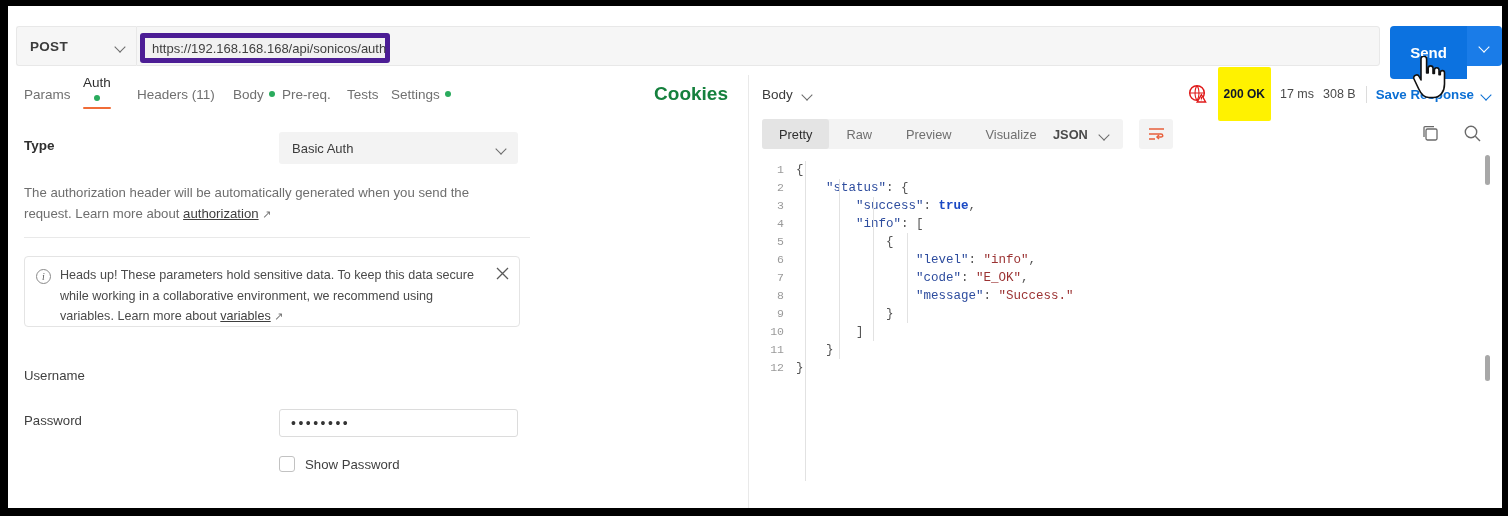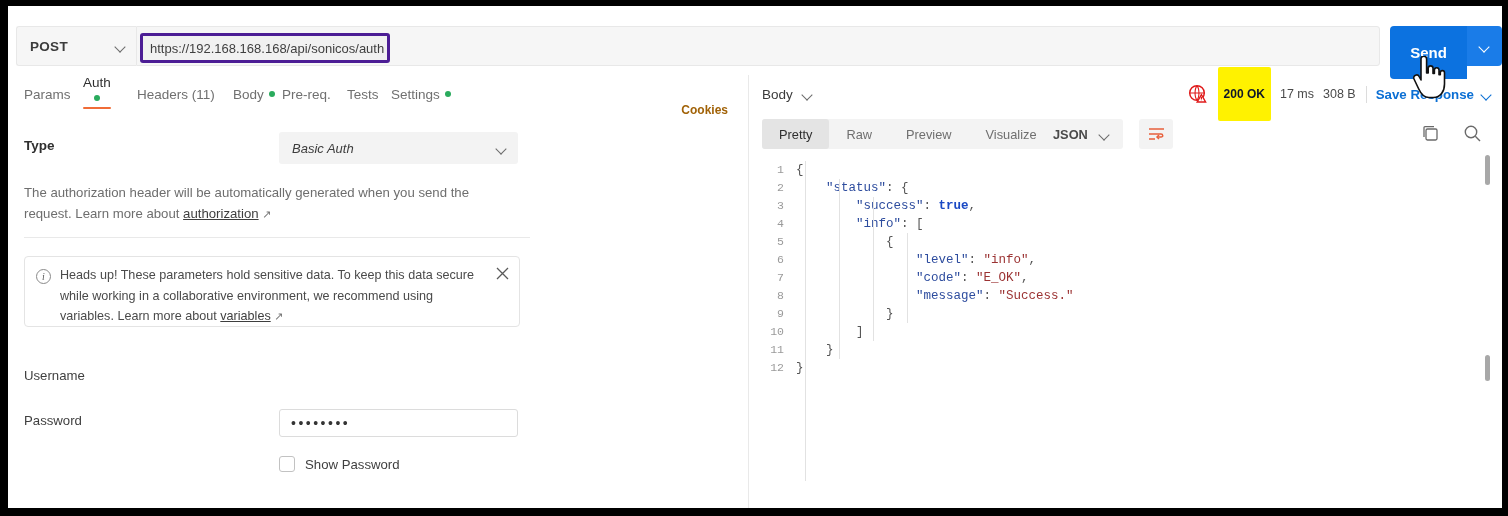--- a/index.html
+++ b/index.html
@@ -47,21 +47,21 @@
     position: absolute; left: 128px; top: 20px;
     width: 1244px; height: 40px;
     background: #f6f6f6;
     border: 1px solid #e8e8e8;
     border-radius: 0 3px 3px 0;
   }
   .url-input {
     position: absolute; left: 3px; top: 6px;
     width: 250px; height: 30px;
     background: #f1f1f1;
-    border: 3px solid #4c1d95;
+    border: 5px solid #4c1d95;
     border-radius: 3px;
     display: flex; align-items: center;
     padding: 0 7px;
     font-size: 13px; color: #3f3f3f;
     cursor: text;
   }
   .send-btn {
     position: absolute; left: 1382px; top: 20px;
     width: 77px; height: 53px;
     background: #0c72e0;
@@ -96,38 +96,38 @@
     font-size: 13.5px; color: #707070; cursor: pointer;
     white-space: nowrap;
   }
   .tab.active { color: #2f2f2f; }
   .tab .uline {
     position: absolute; left: 0; right: 0; bottom: 4px; height: 2.5px;
     background: #f06c37; border-radius: 2px;
   }
   .dot { width: 6px; height: 6px; border-radius: 50%; background: #2aab5d; display:inline-block; }
   .cookies-link {
-    position: absolute; right: 28px; top: 16px; height: 38px;
+    position: absolute; right: 28px; top: 0; height: 38px;
     display: flex; align-items: center;
-    font-size: 12px; font-weight: bold; color: #a16207; cursor: pointer;
+    font-size: 19px; font-weight: bold; color: #15803d; cursor: pointer;
   }
 
   
   .type-label {
     position: absolute; left: 16px; top: 132px;
     font-size: 13.5px; font-weight: bold; color: #2f2f2f;
   }
   .type-select {
     position: absolute; left: 271px; top: 126px;
     width: 239px; height: 32px;
     background: #f3f3f3; border-radius: 3px;
     display: flex; align-items: center; padding: 0 11px 0 13px;
     font-size: 13px; color: #3c3c3c; cursor: pointer;
   }
-  .type-select .t-label { flex: 1; font-style: italic; }
+  .type-select .t-label { flex: 1; }
   .auth-desc {
     position: absolute; left: 16px; top: 176px; width: 470px;
     font-size: 13.2px; line-height: 21px; color: #6e6e6e;
   }
   .ext-link { color: #3e3e3e; text-decoration: underline; cursor: pointer; }
   .arrow-ne { font-size: 11px; color: #777; text-decoration: none; }
   .hr {
     position: absolute; left: 16px; top: 231px; width: 506px; height: 1px;
     background: #e9e9e9;
   }

